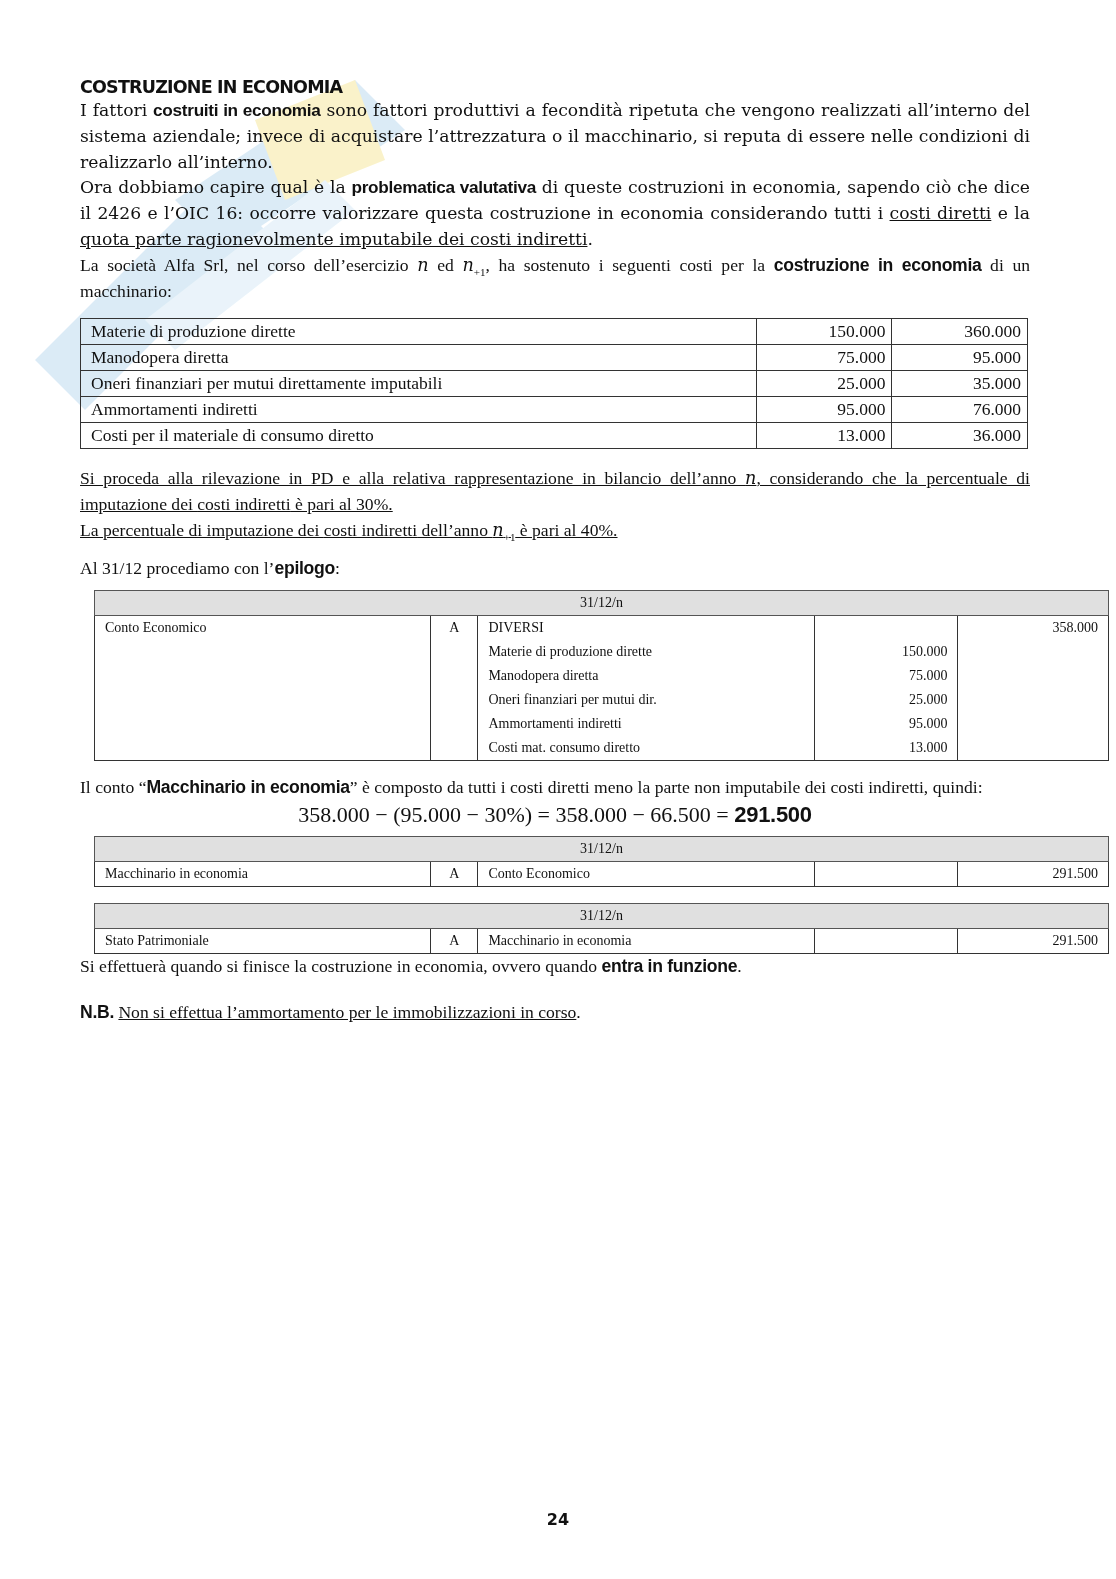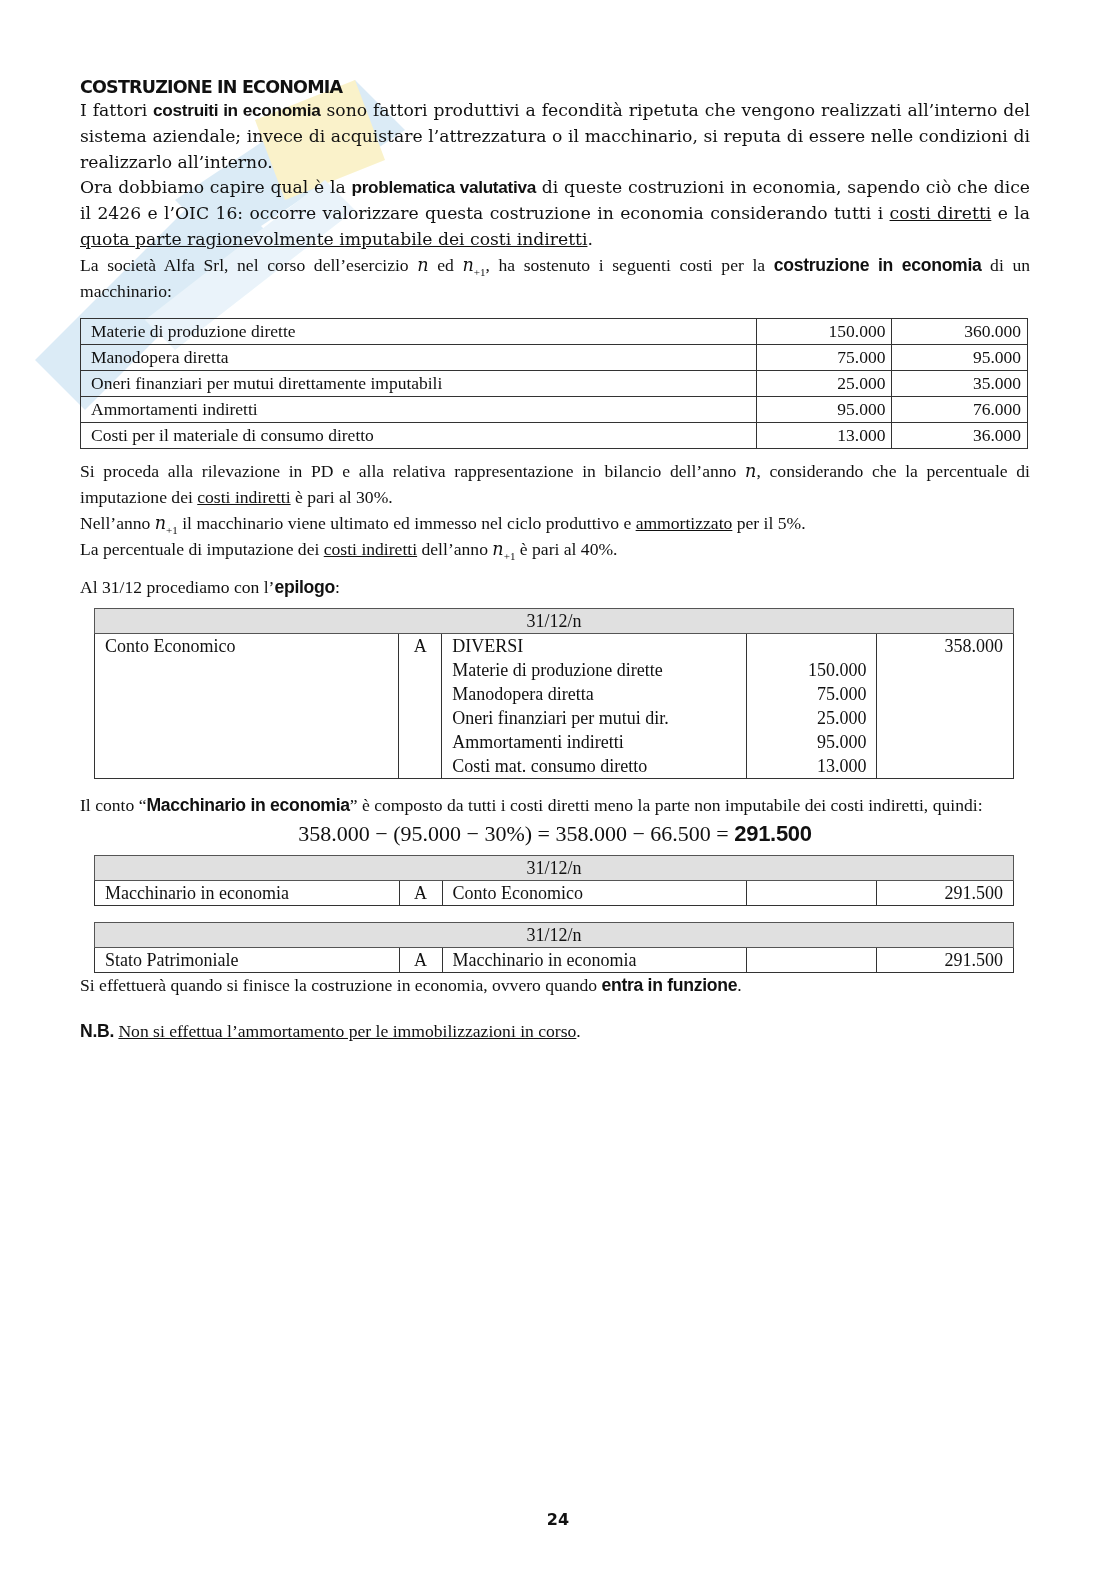--- a/index.html
+++ b/index.html
@@ -15,22 +15,22 @@
   .ex-title .sc { font-size: 13px; }
   .cond { font-family: "Liberation Serif", serif; font-size: 17.6px; }
   .math { font-style: italic; font-family: "DejaVu Serif", serif; }
   sub { font-size: 11px; line-height: 0; }
   table { border-collapse: collapse; }
   .cost-table { margin: 14px 0 0 0; width: 948px; font-family: "Liberation Serif", serif; font-size: 17.5px; }
   .cost-table td, .cost-table th { border: 1.5px solid #333; padding: 0 6px 0 10px; height: 25px; line-height: 25px; }
   .cost-table th { font-weight: bold; text-align: center; font-family: "Liberation Sans", sans-serif; font-size: 16.5px; }
   .cost-table .blank { border: none; }
   .cost-table .num { text-align: right; }
-  .after-table { margin-top: 10px; }
-  .journal { width: 920px; margin-left: 14px; font-family: "Liberation Serif", serif; font-size: 18px; }
+  .after-table { margin-top: 17px; text-decoration: underline; }
+  .journal { width: 1015px; margin-left: 14px; font-family: "Liberation Serif", serif; font-size: 14px; }
   .journal td { border: 1.5px solid #333; padding: 0 10px; height: 24px; line-height: 24px; vertical-align: top; }
   .journal .date { background: #e0e0e0; text-align: center; border: 1.5px solid #555; }
   .journal .a { text-align: center; width: 22px; padding: 0 10px; }
   .journal .c1 { width: 285px; }
   .journal .c3 { width: 285px; }
   .journal .c4 { width: 110px; text-align: right; }
   .journal .c5 { width: 110px; text-align: right; padding-left: 16px; }
   .journal .lines div { height: 24px; }
   .formula { text-align: center; font-family: "Liberation Serif", serif; font-size: 22px; margin: 2px 0 8px 0; }
   .formula .b { font-family: "Liberation Sans", sans-serif; }
@@ -84,21 +84,20 @@
     <tr>
           <td>Costi per il materiale di consumo diretto</td>
           <td class="num">13.000</td>
           <td class="num">36.000</td>
         </tr>
   </tbody>
     </table>
 
   <div class="after-table">
     <p class="p cond"><span>Si proceda alla rilevazione in PD e alla relativa rappresentazione in bilancio dell’anno </span><span class="math">n</span><span>, considerando che la percentuale di imputazione dei </span><span class="u">costi indiretti</span><span> è pari al 30%.</span></p>
-    <p class="p cond"><span>Nell’anno </span><span class="math">n</span><sub>+1</sub><span> il macchinario viene ultimato ed immesso nel ciclo produttivo e </span><span class="u">ammortizzato</span><span> per il 5%.</span></p>
     <p class="p cond"><span>La percentuale di imputazione dei </span><span class="u">costi indiretti</span><span> dell’anno </span><span class="math">n</span><sub>+1</sub><span> è pari al 40%.</span></p>
   </div>
 
   <p class="p cond" style="margin-top:12px;margin-bottom:8px"><span>Al 31/12 procediamo con l’</span><span class="b">epilogo</span><span>:</span></p>
 
   <table class="journal">
     <tbody>
         <tr>
           <td class="date" colspan="5">31/12/n</td>
         </tr>

